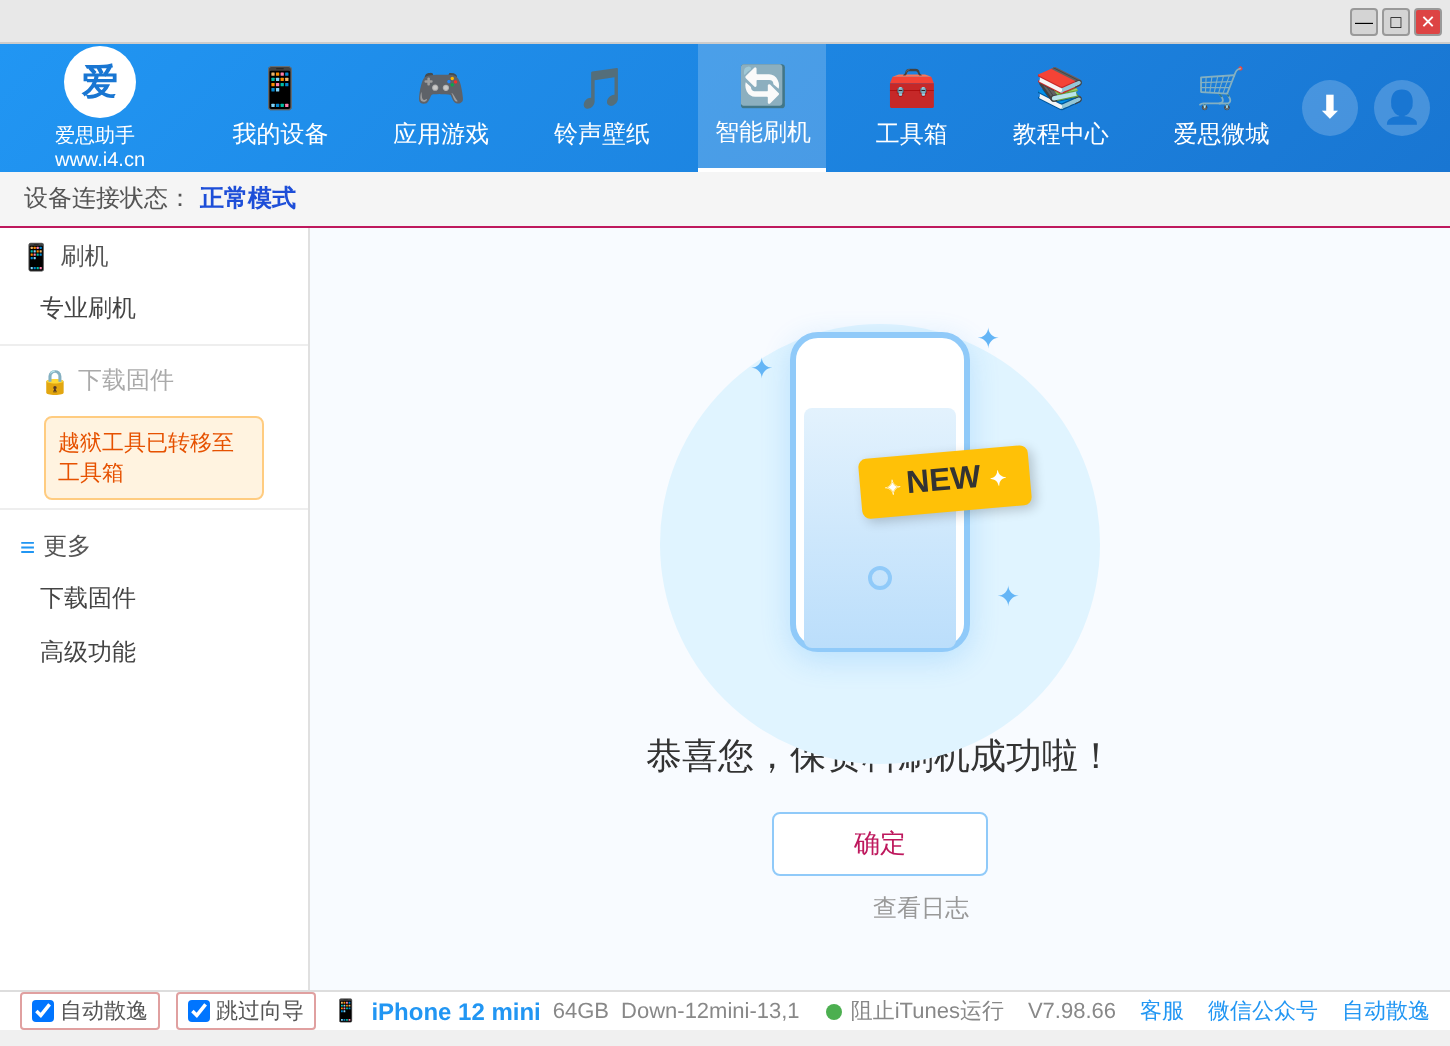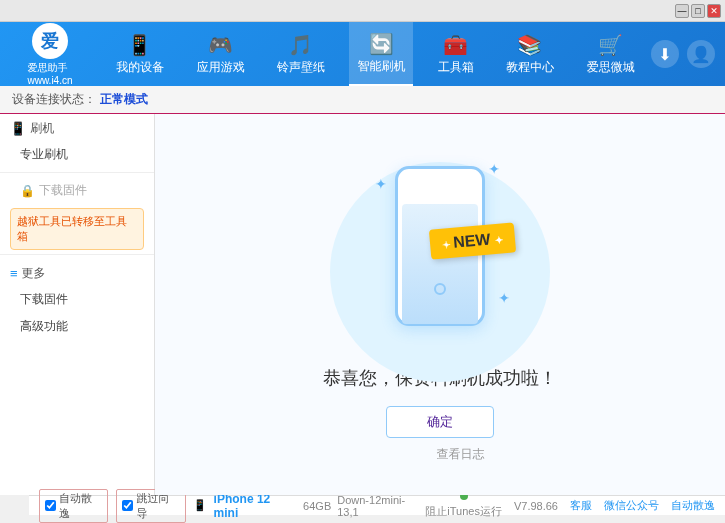--- a/index.html
+++ b/index.html
@@ -130,21 +130,21 @@
       color: #1976D2;
       border-left: 3px solid #1976D2;
       padding-left: 17px;
     }
     .sidebar-disabled {
       padding: 5px 10px 5px 20px;
       color: #aaa; font-size: 12px;
       display: flex; align-items: center; gap: 4px;
     }
     .sidebar-notice {
-      margin: 4px 10px;
+      margin: 4px 22px;
       background: #fff3e0;
       border: 1px solid #ffcc80;
       border-radius: 4px;
       padding: 5px 6px;
       font-size: 11px;
       color: #e65100;
     }
     .divider {
       height: 1px; background: #eee; margin: 4px 0;
     }
@@ -236,21 +236,21 @@
     .success-text {
       font-size: 18px;
       color: #333;
       margin-bottom: 16px;
       font-weight: 500;
     }
 
     .confirm-btn {
       background: white;
       border: 1px solid #90CAF9;
-      color: #4c1d95;
+      color: #be185d;
       border-radius: 4px;
       padding: 6px 40px;
       font-size: 13px;
       cursor: pointer;
       margin-bottom: 8px;
     }
 
     .diary-link {
       font-size: 12px;
       color: #999;
@@ -274,21 +274,20 @@
     
     .bottom-bar {
       height: 20px;
       background: white;
       border-top: 1px solid #ddd;
       display: flex;
       align-items: center;
       padding: 0 10px;
       font-size: 11px;
       color: #555;
-      margin-left: 29px;
     }
     .bottom-left {
       display: flex; align-items: center; gap: 8px; flex: 1;
     }
     .checkbox-label {
       display: flex; align-items: center; gap: 3px; cursor: pointer;
       border: 1px solid #e0a0a0;
       padding: 1px 5px; border-radius: 2px;
       font-size: 11px; color: #555;
     }
@@ -299,21 +298,21 @@
     .device-name {
       color: #2196F3; font-weight: bold; font-size: 12px;
     }
     .device-detail { color: #888; font-size: 11px; }
     .bottom-right {
       display: flex; align-items: center; gap: 12px;
       color: #888; font-size: 11px;
     }
     .bottom-right a { color: #2196F3; text-decoration: none; }
     .itunes-status {
-      display: flex; align-items: center; gap: 4px; cursor: pointer; flex-direction: column;
+      display: flex; align-items: center; gap: 4px; cursor: pointer;
     }
     .itunes-dot {
       width: 8px; height: 8px; border-radius: 50%; background: #4CAF50;
     }
   </style>
 </head>
 <body>
 
 <div class="title-bar">
   <div class="title-bar-btn">—</div>

